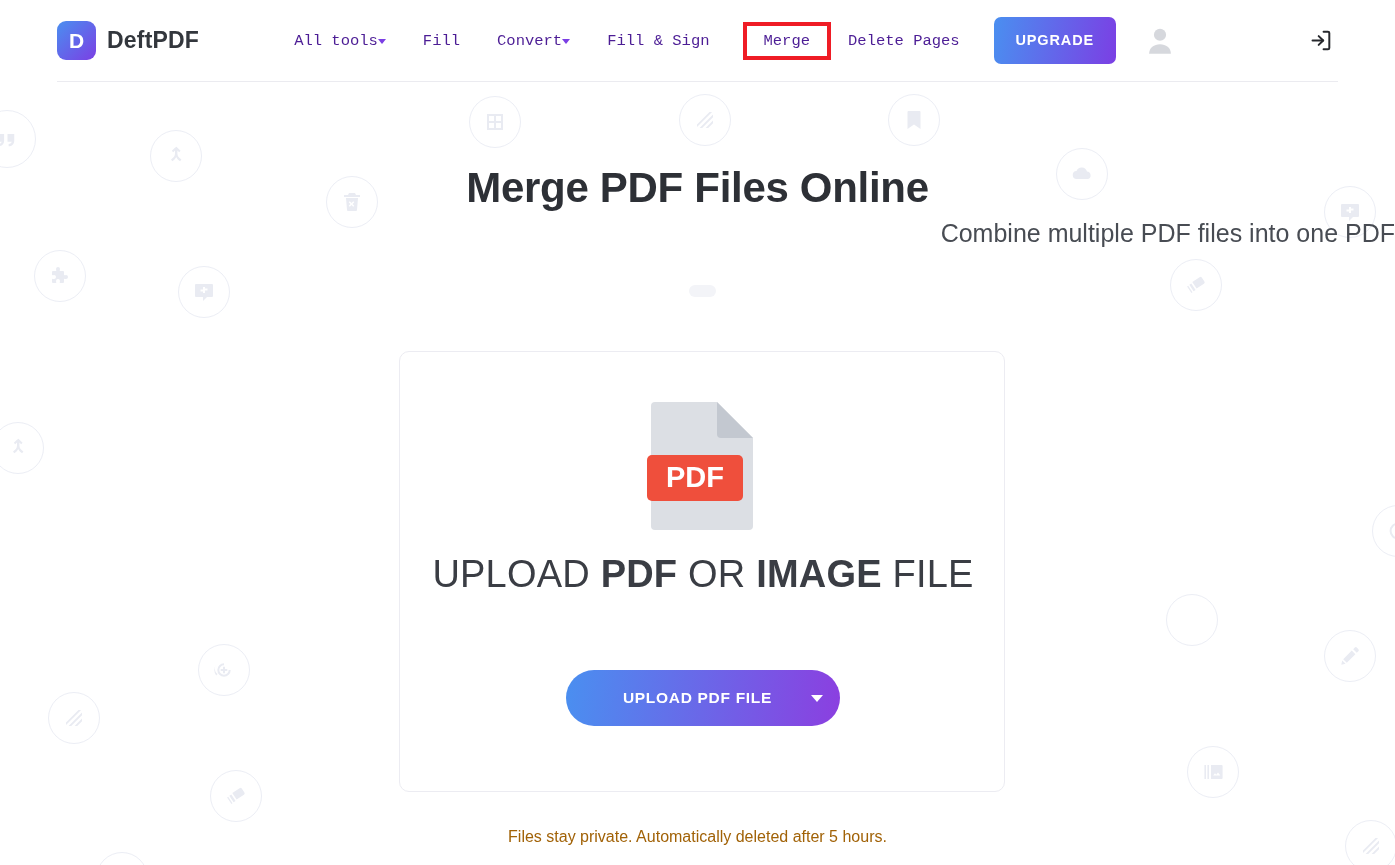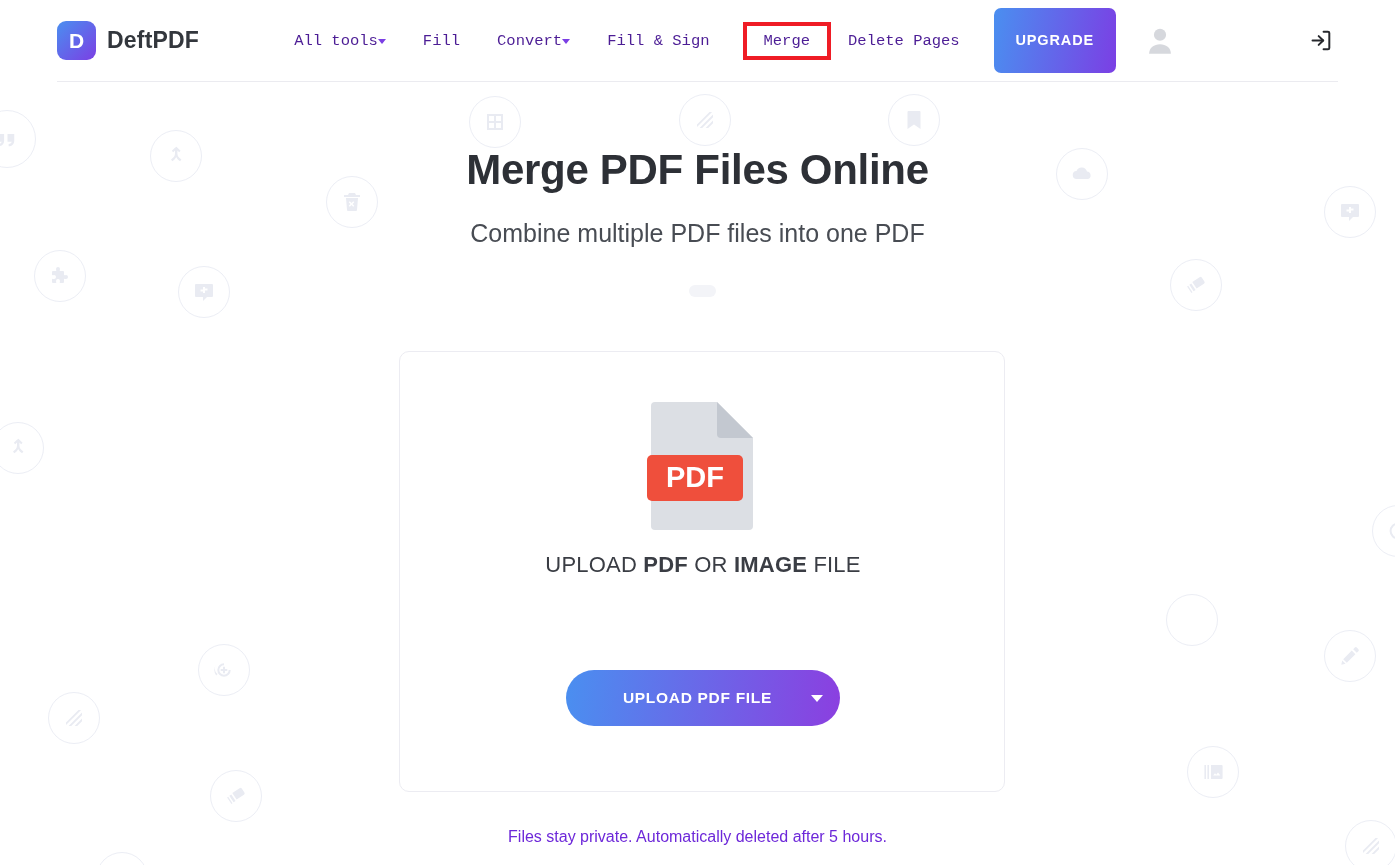--- a/index.html
+++ b/index.html
@@ -65,57 +65,57 @@
     border:4px solid #ef1c25;
     padding:6px 17px; margin-right:17px; margin-left:-4px;
   }
 
   .spacer { flex:1 1 auto; }
 
   .upgrade-btn {
     background:linear-gradient(100deg,#4a8ff0 0%,#7b3fe4 100%);
     color:#fff; font-size:14.5px; font-weight:bold; letter-spacing:.85px;
     border:none; border-radius:7px;
-    padding:0 22px; height:65px; line-height:47px;
+    padding:0 22px; height:47px; line-height:47px;
     cursor:pointer; white-space:nowrap;
   }
   .avatar-btn {
     width:44px;height:44px;margin-left:22px;
     display:flex;align-items:center;justify-content:center;cursor:pointer;
   }
   .logout-btn {
     width:34px;height:34px;margin-left:122px;
     display:flex;align-items:center;justify-content:center;cursor:pointer;
   }
 
   
   .hero { position:absolute; left:0; top:0; width:1395px; z-index:2; }
   .hero-title {
-    position:absolute; left:0; top:146px; width:1395px; text-align:center;
+    position:absolute; left:0; top:164px; width:1395px; text-align:center;
     font-size:42px; font-weight:bold; color:#2d3036; letter-spacing:-.3px;
   }
   .hero-sub {
-    position:absolute; left:0; top:219px; width:1395px; text-align:center;
+    position:absolute; left:0; top:219px; width:1395px; text-align:right;
     font-size:25px; font-weight:400; color:#484c53;
   }
   .hero-pill {
     position:absolute; left:689px; top:285px;
     width:27px; height:12px; border-radius:6px; background:#f3f4f8;
   }
 
   
   .card {
     position:absolute; left:399px; top:351px; width:606px; height:441px;
     border:1px solid #ececf2; border-radius:10px; background:#fff; z-index:3;
   }
   .pdf-icon { position:absolute; left:50%; top:48px; transform:translateX(-50%); }
 
   .upload-text {
     position:absolute; left:0; top:200px; width:606px; text-align:center;
-    font-size:22px; font-weight:300; color:#3a3d44; line-height:1.18;
+    font-size:38px; font-weight:300; color:#3a3d44; line-height:1.18;
     letter-spacing:.2px;
   }
   .upload-text b { font-weight:bold; }
 
   .upload-btn-wrap {
     position:absolute; left:166px; top:318px;
     width:274px; height:56px;
     border-radius:28px;
     background:linear-gradient(95deg,#4a8ff0 0%,#8b3fe0 100%);
     display:flex; align-items:center; cursor:pointer;
@@ -127,21 +127,21 @@
   .upload-btn-caret {
     width:46px; display:flex; align-items:center; justify-content:center;
   }
   .upload-btn-caret i {
     width:0;height:0;border-left:6px solid transparent;
     border-right:6px solid transparent;border-top:7px solid #fff;display:block;
   }
 
   .footnote {
     position:absolute; left:0; top:828px; width:1395px; text-align:center;
-    font-size:16px; color:#6d28d9; z-index:3;
+    font-size:16px; color:#a16207; z-index:3;
   }
 </style>
 </head>
 <body>
 
 <div id="root">
 
   <div class="bg-layer" id="bgLayer">
       <div class="wm" style="left: -22px; top: 110px; width: 58px; height: 58px;">
         <svg width="27" height="27" viewBox="0 0 24 24">

